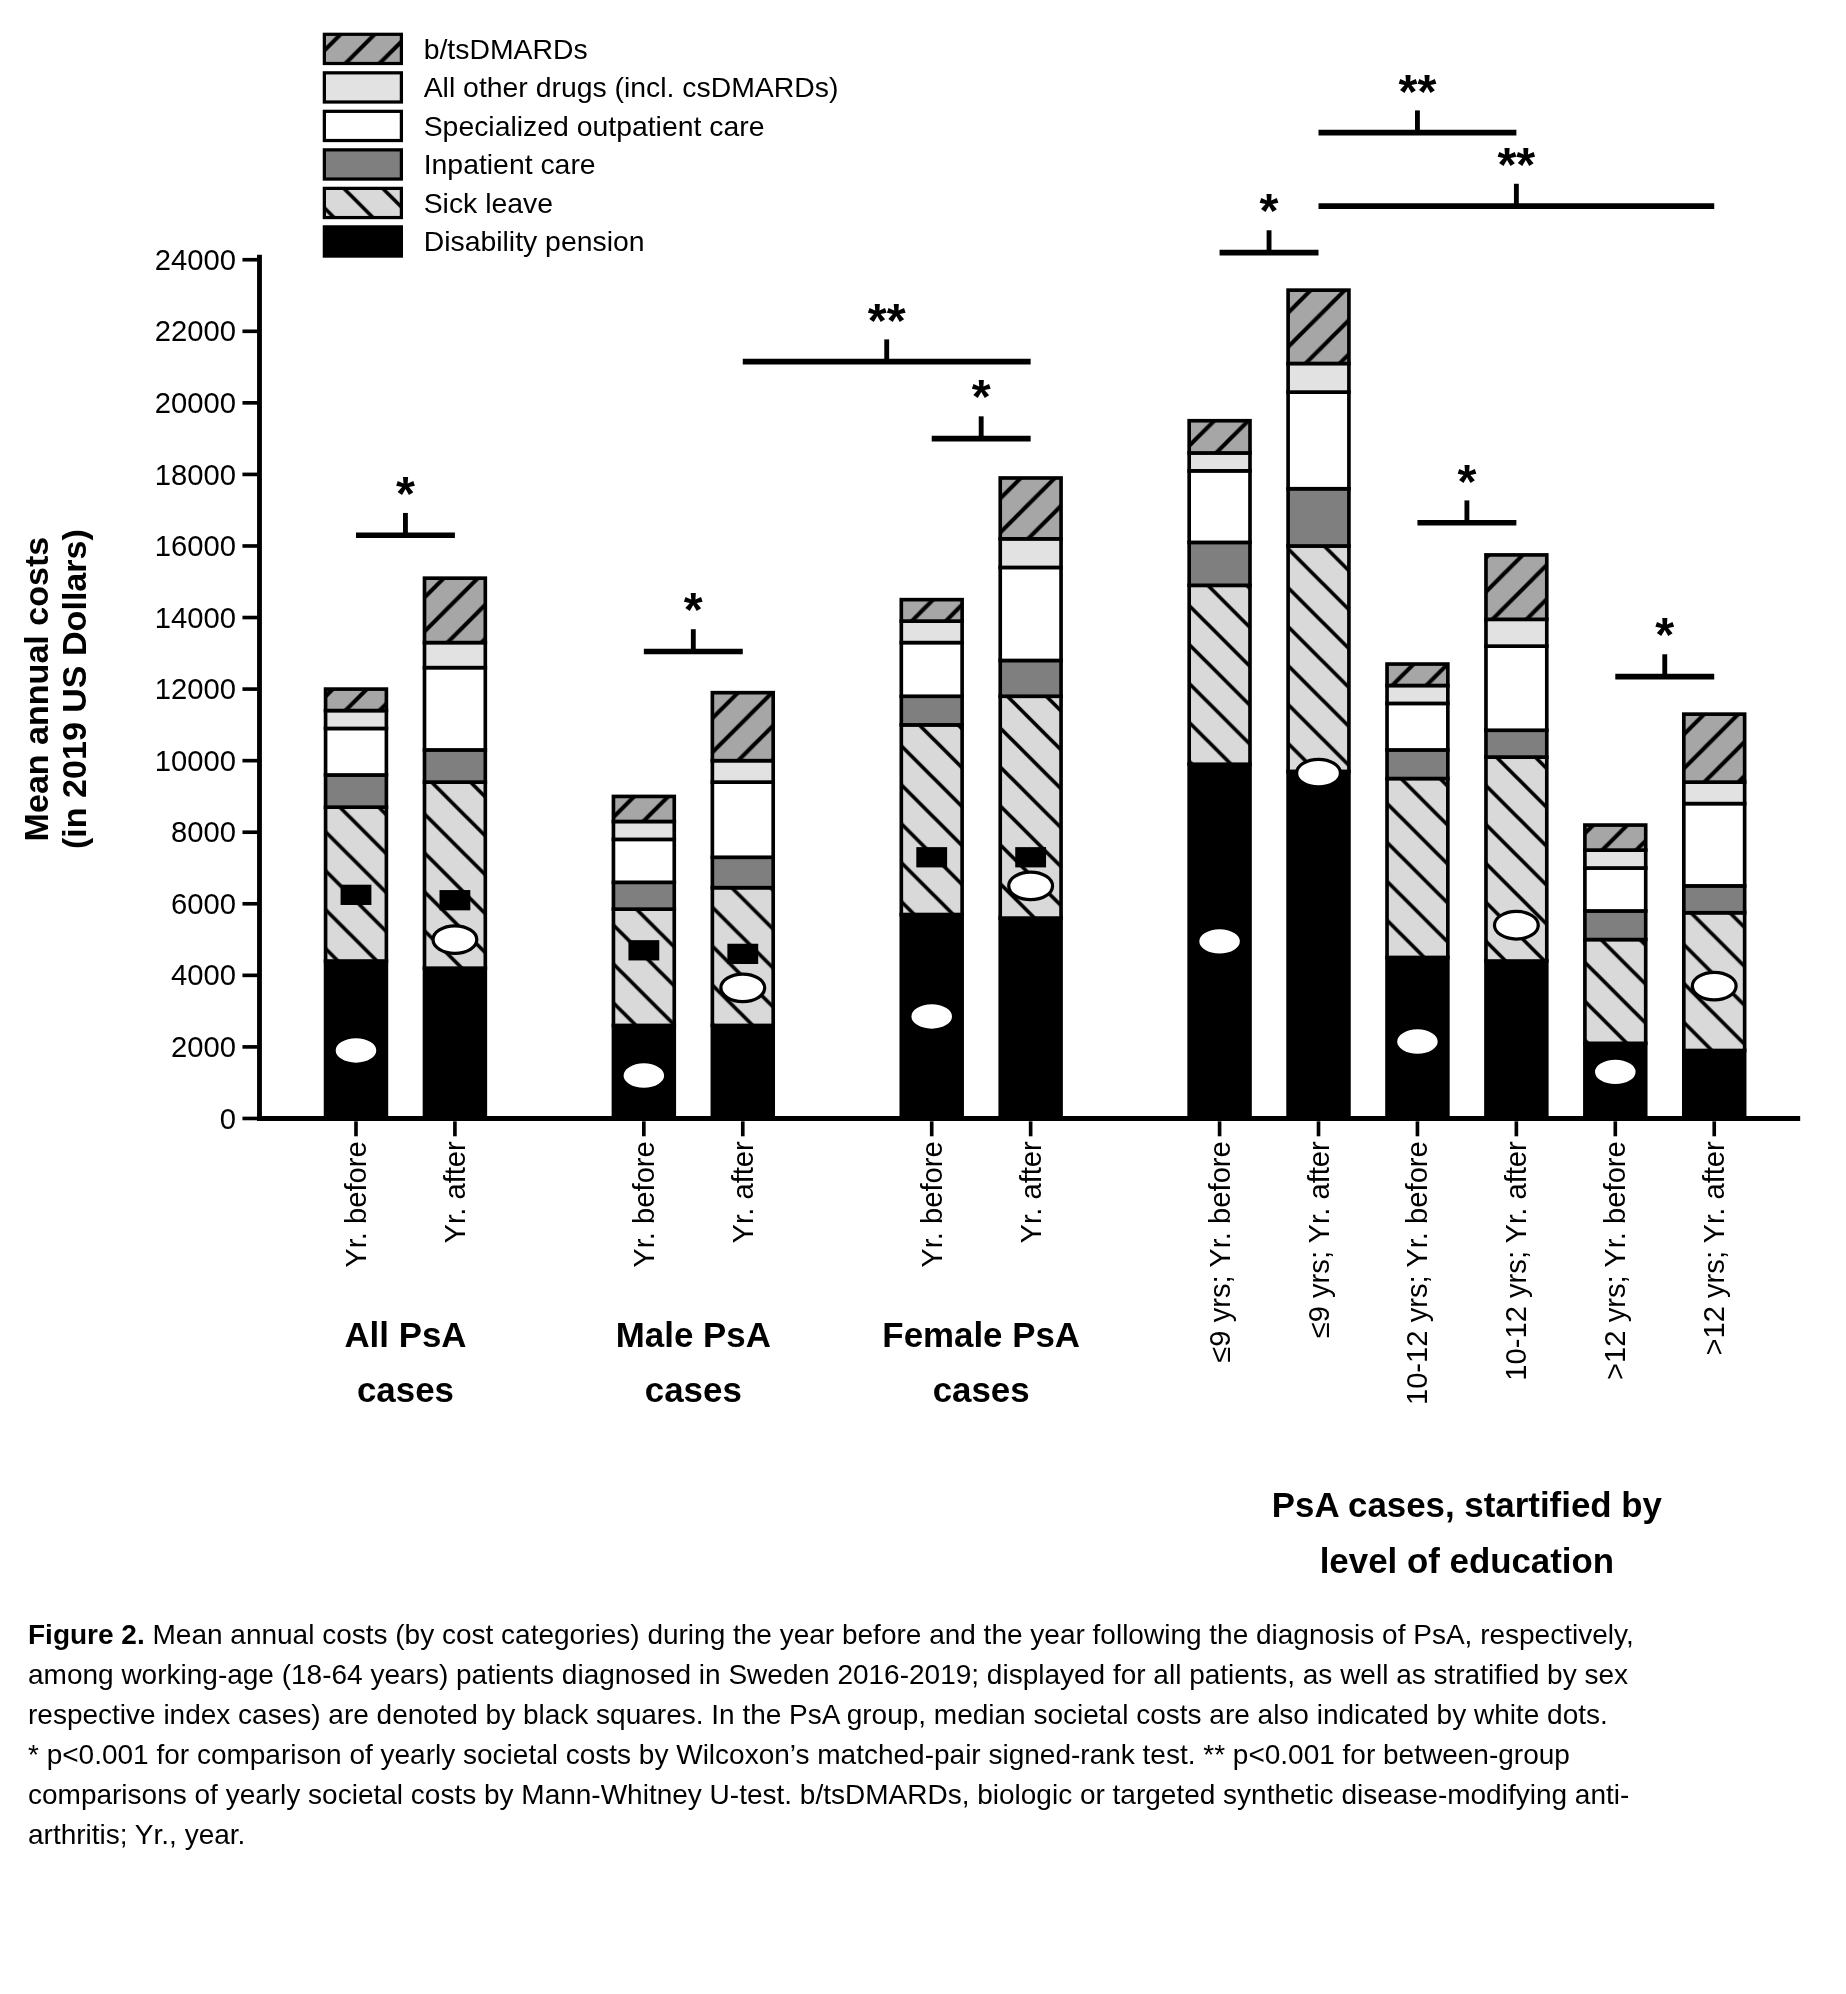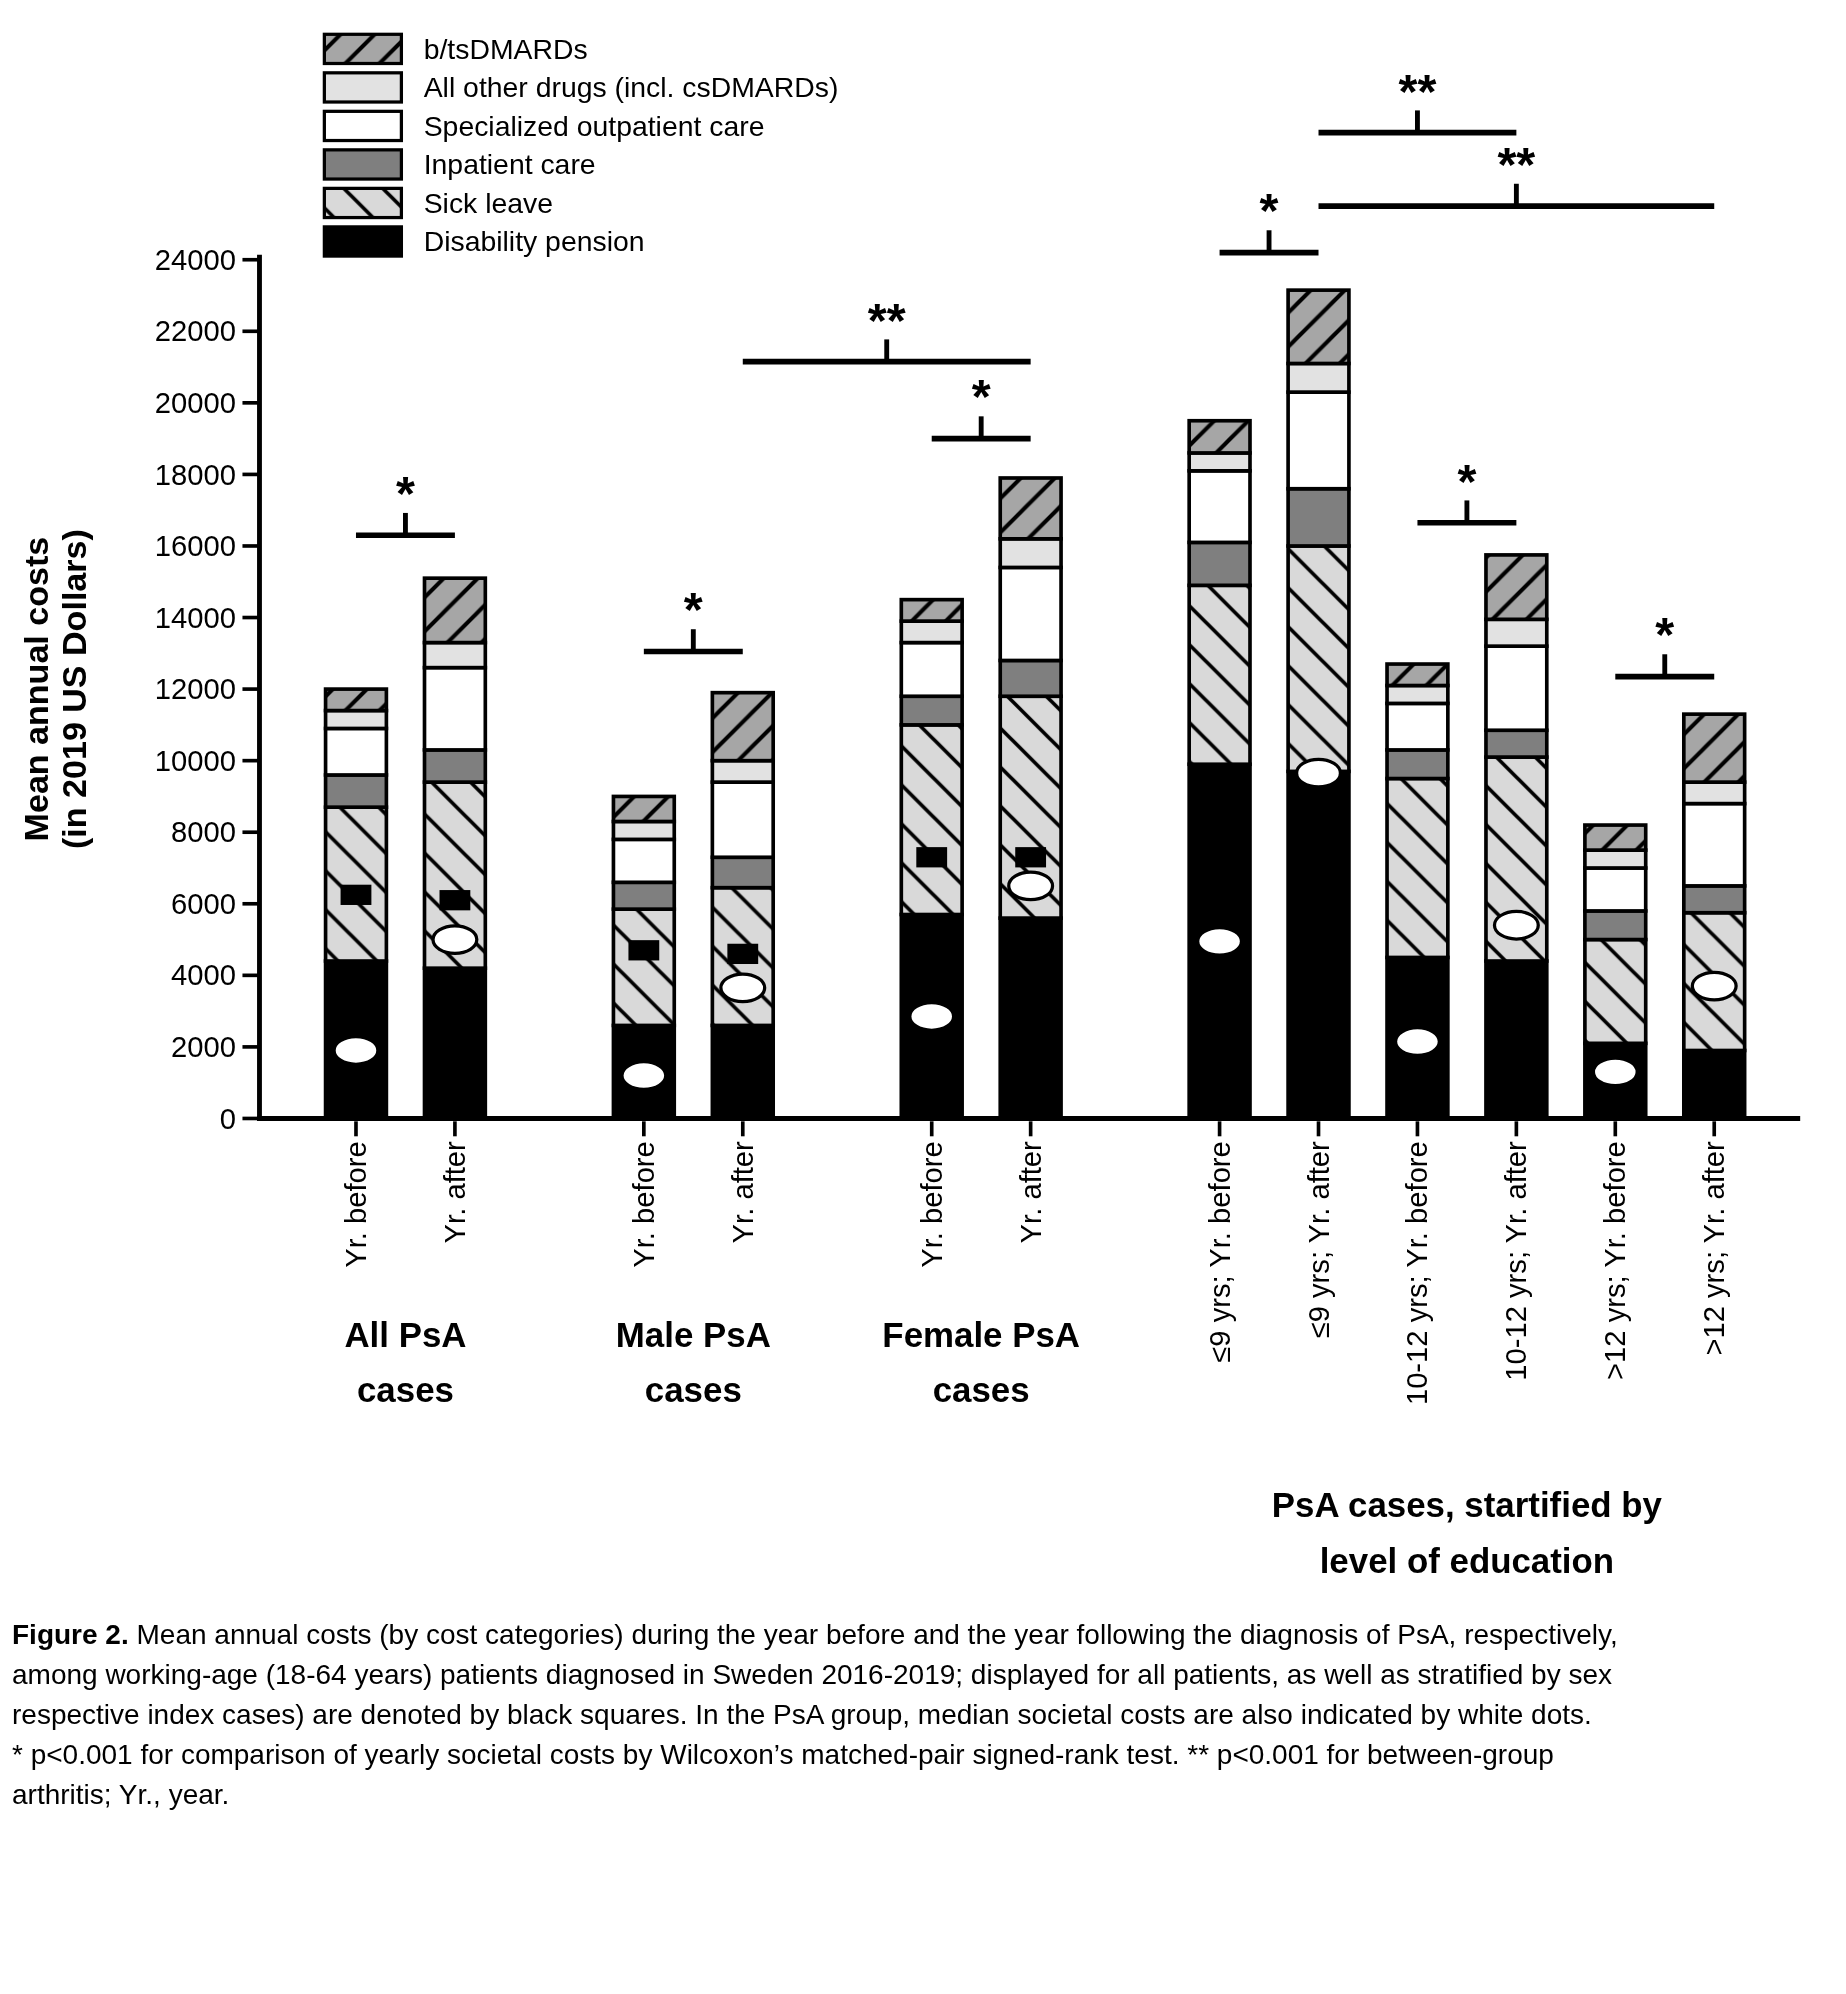--- a/index.html
+++ b/index.html
@@ -1,19 +1,19 @@
 <!DOCTYPE html>
 <html style="font-size:6.5px"><head>
 <meta charset="utf-8">
 <style>
   html,body{margin:0;padding:0;background:#ffffff;}
   body{width:1846px;height:1995px;position:relative;font-family:"Liberation Sans",sans-serif;color:#000;}
   #chart{position:absolute;left:0;top:0;}
   svg{font-family:"Liberation Sans",sans-serif;}
-  .caption{position:absolute;left:12px;top:1615px;width:1800px;font-size:28px;line-height:40px;font-family:"Liberation Sans",sans-serif;color:#000;}
+  .caption{position:absolute;left:28px;top:1615px;width:1800px;font-size:28px;line-height:40px;font-family:"Liberation Sans",sans-serif;color:#000;}
   .cap-line{white-space:nowrap;}
   .cap-line b{font-weight:bold;}
 </style>
 </head>
 <body>
 
 <svg id="chart" width="1846" height="1602" viewBox="0 0 4553 3950">
     <rect x="0" y="0" width="4553" height="3950" fill="#ffffff"></rect>
     <defs>
       <pattern id="p-bts_dmards" patternUnits="userSpaceOnUse" width="84" height="84">
@@ -260,15 +260,16 @@
       <rect x="800" y="559" width="190" height="72" fill="#000000" stroke="#000" stroke-width="8"></rect>
       <text x="1045" y="619" font-size="70" text-anchor="start" fill="#000">Disability pension</text>
     </g>
   </svg>
 
 <div class="caption">
   <div class="cap-line"><b>Figure 2.</b><span> Mean annual costs (by cost categories) during the year before and the year following the diagnosis of PsA, respectively,</span></div>
   <div class="cap-line">among working-age (18-64 years) patients diagnosed in Sweden 2016-2019; displayed for all patients, as well as stratified by sex</div>
   <div class="cap-line">respective index cases) are denoted by black squares. In the PsA group, median societal costs are also indicated by white dots.</div>
   <div class="cap-line">* p&lt;0.001 for comparison of yearly societal costs by Wilcoxon’s matched-pair signed-rank test. ** p&lt;0.001 for between-group</div>
+  <div class="cap-line">comparisons of yearly societal costs by Mann-Whitney U-test. b/tsDMARDs, biologic or targeted synthetic disease-modifying anti-</div>
   <div class="cap-line">arthritis; Yr., year.</div>
 </div>
 
 
 </body></html>

